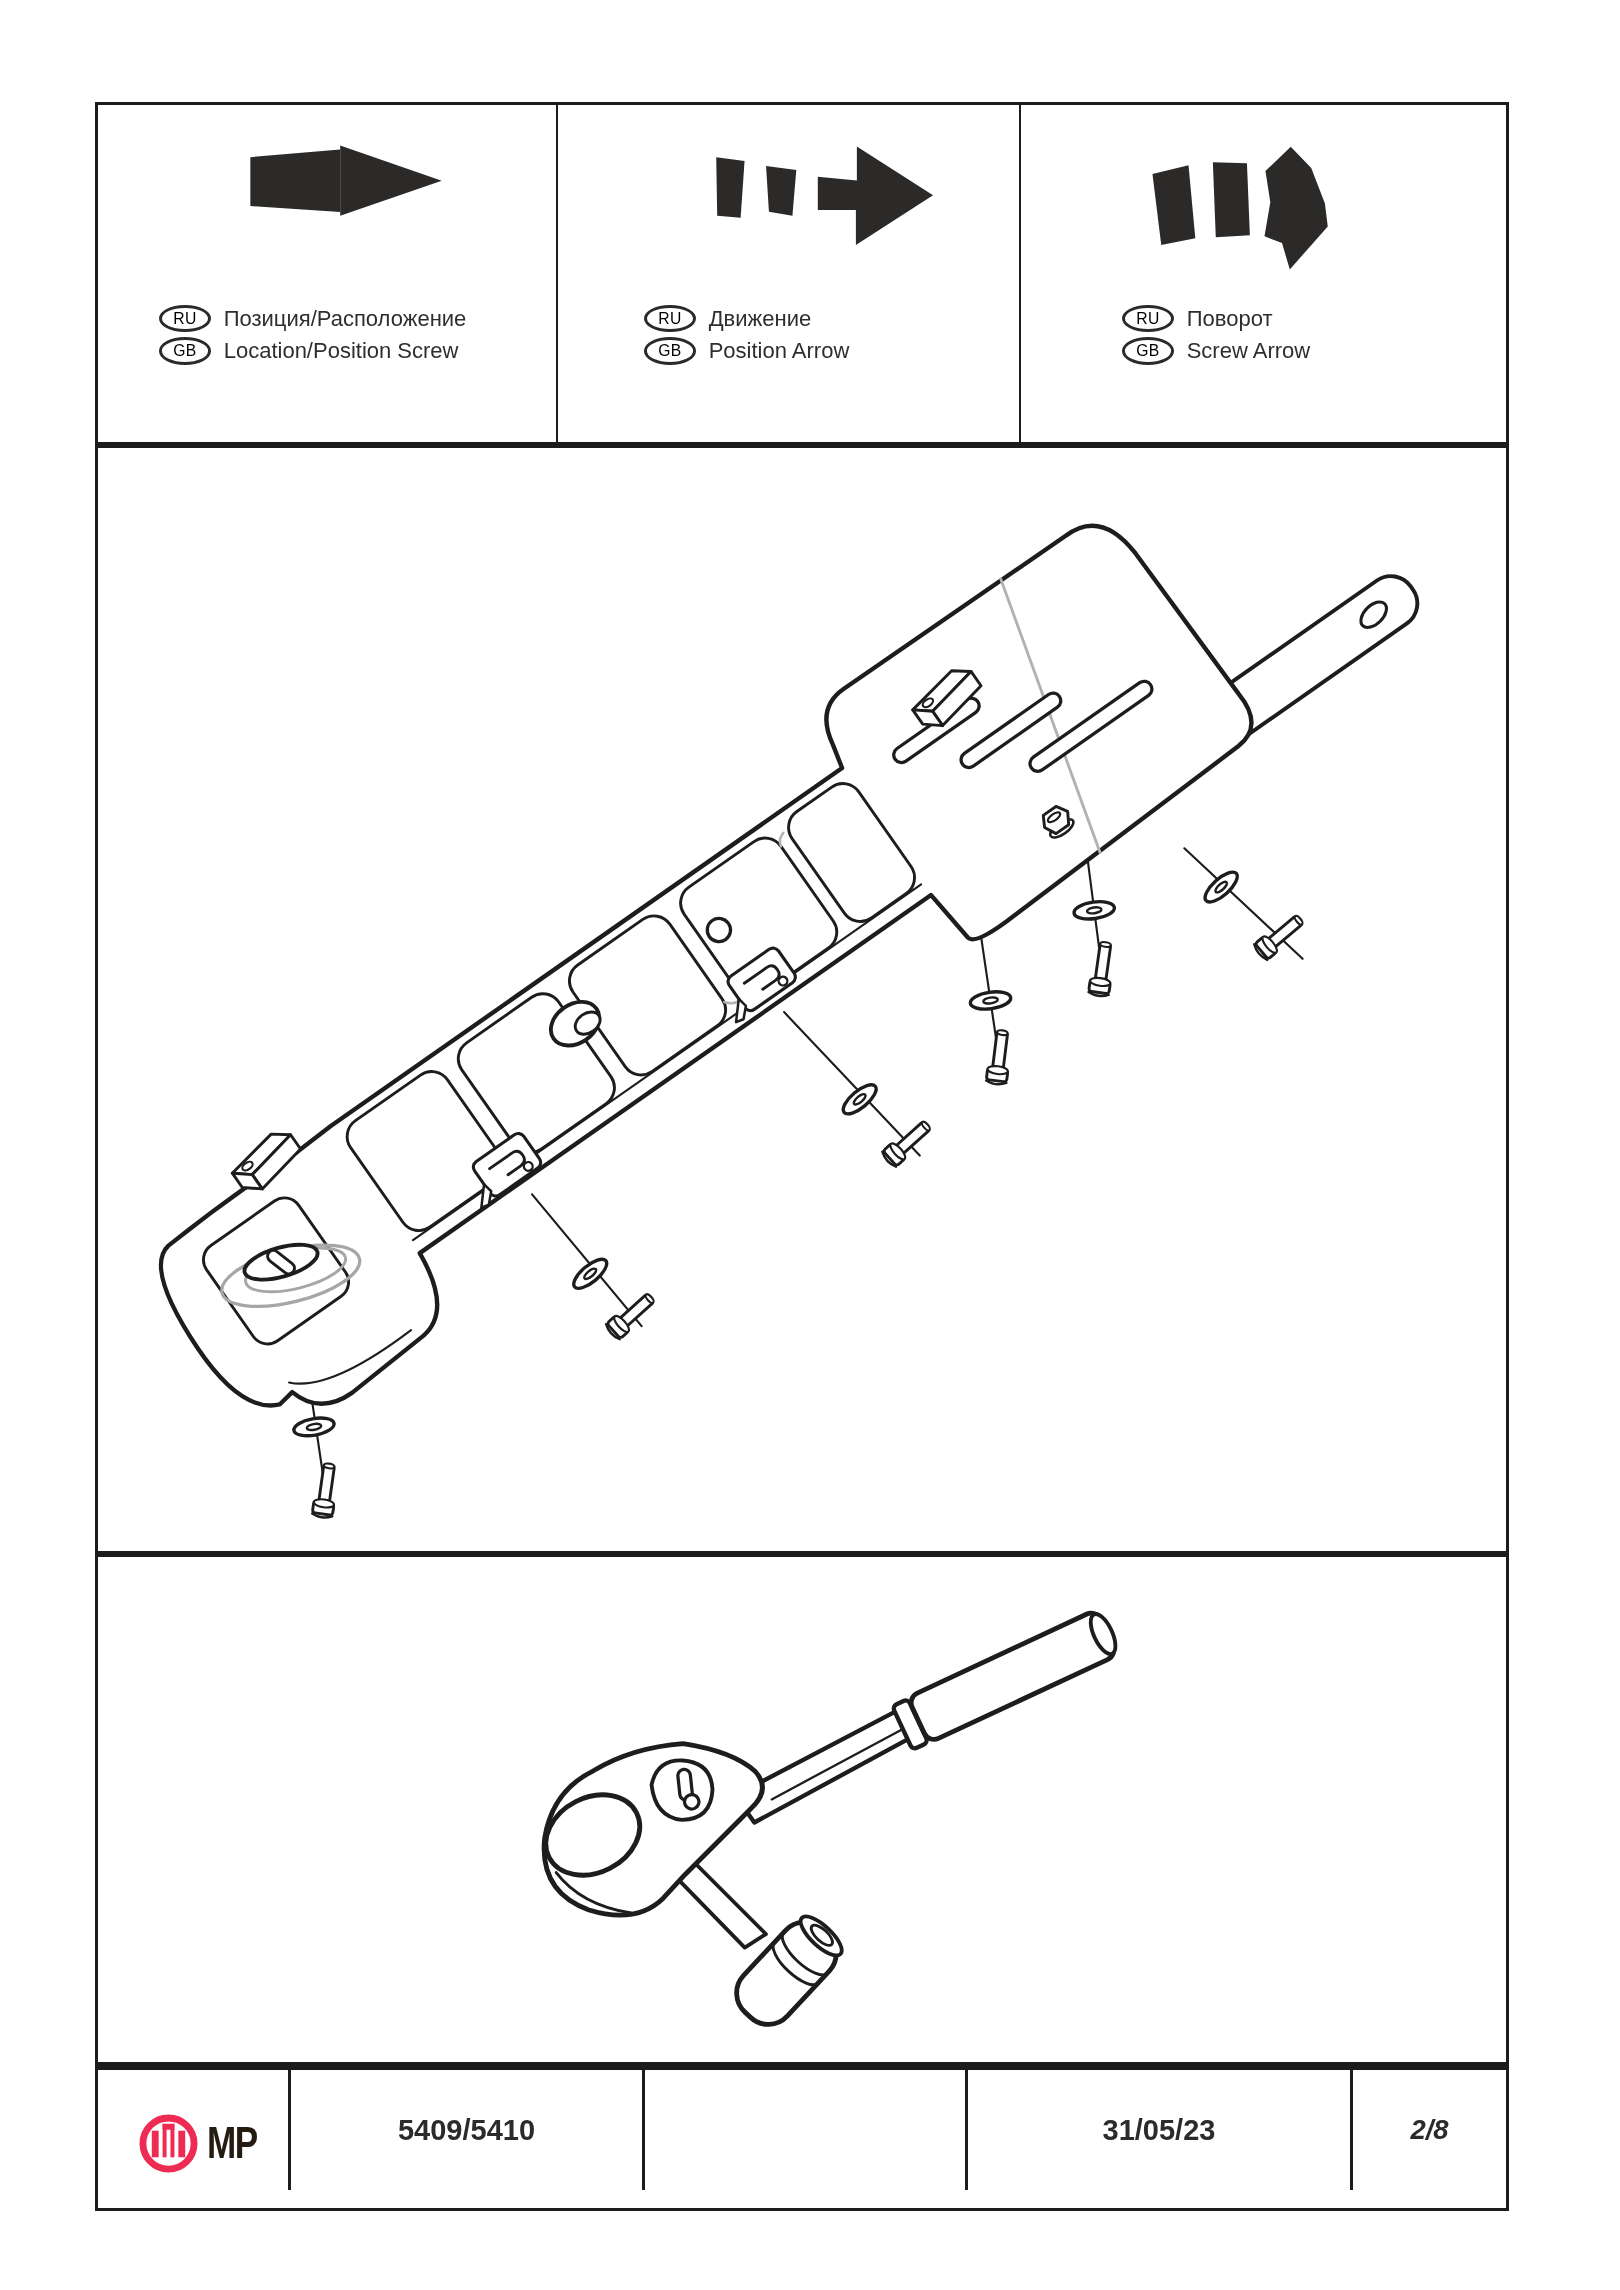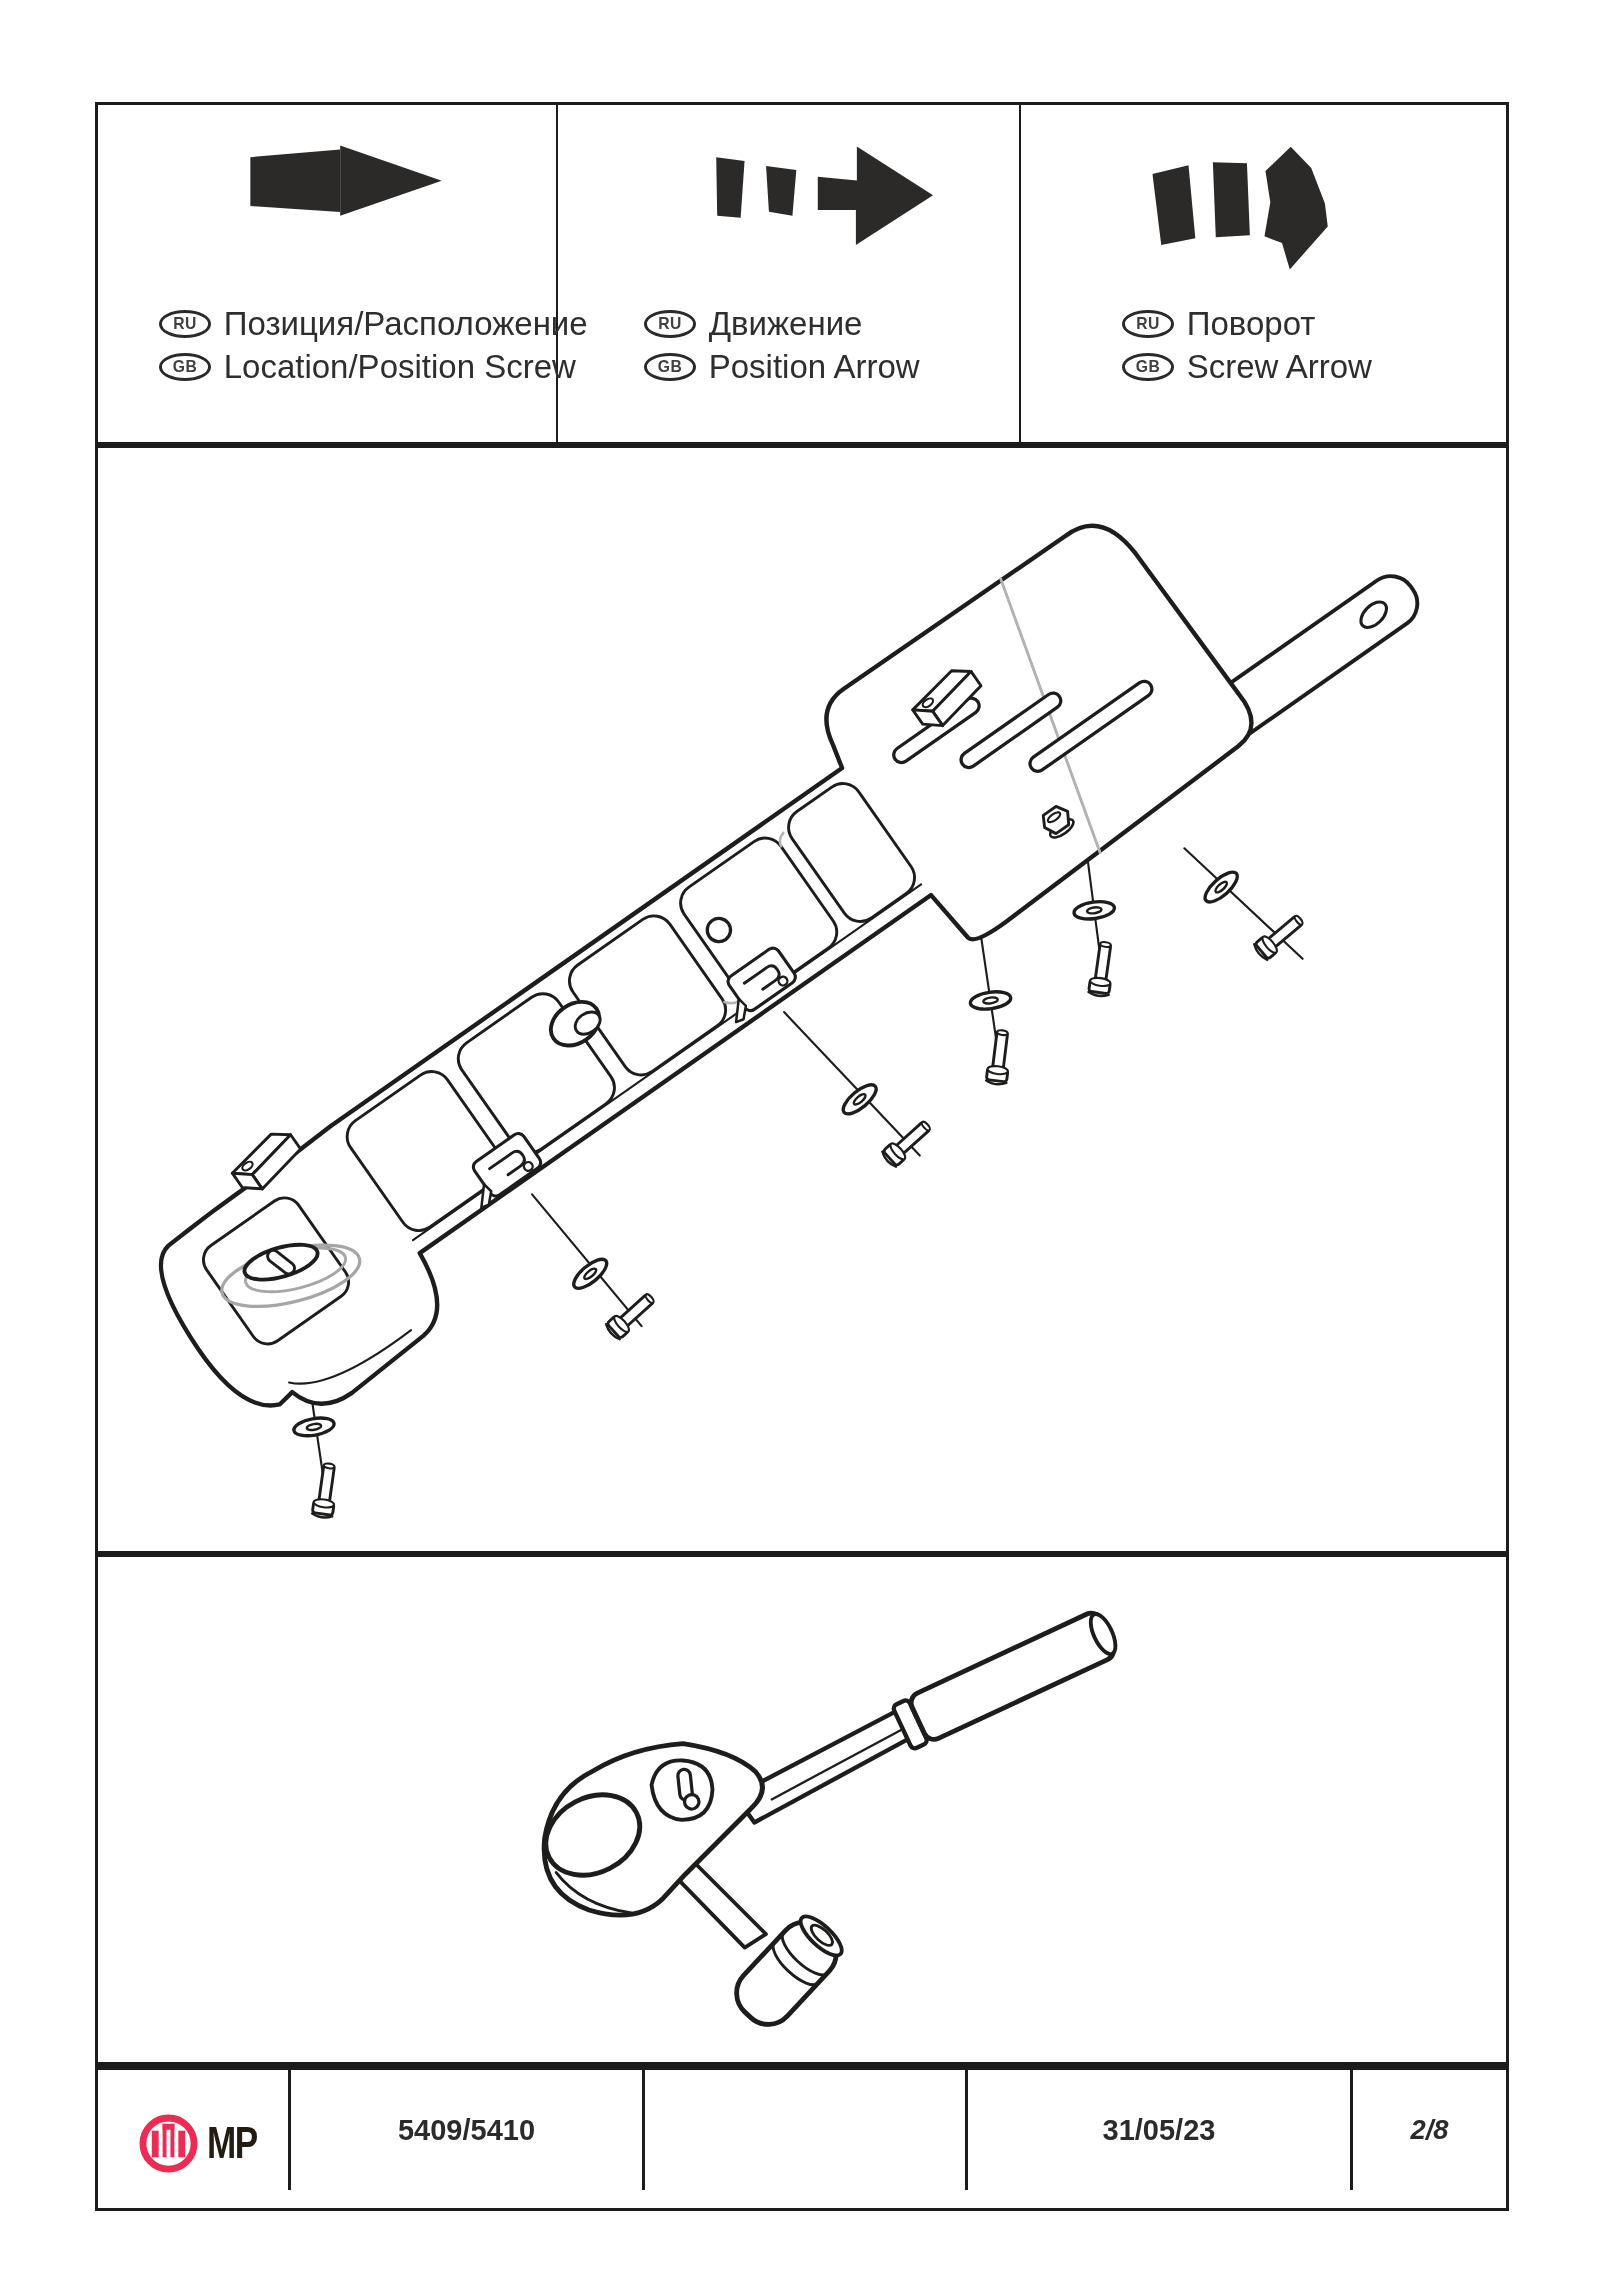--- a/index.html
+++ b/index.html
@@ -16,22 +16,22 @@
   .legend-panel.p2 { width:463px; border-right:2.9px solid #1c1c1c; }
   .legend-panel.p3 { flex:1; }
   .arrow-svg { position:absolute; left:0; top:0; width:100%; height:245px; }
   .legend-labels { position:absolute; left:0; top:200px; width:100%; }
   .legend-row { display:flex; align-items:center; margin-bottom:4.9px; }
   .p1 .legend-row { padding-left:61px; }
   .p2 .legend-row { padding-left:86px; }
   .p3 .legend-row { padding-left:101px; }
   .badge { flex:0 0 auto; width:52px; height:27.4px; border:3.4px solid #2a2a2a; border-radius:50%;
            display:flex; align-items:center; justify-content:center;
-           font-size:15.7px; font-weight:bold; color:#404040; letter-spacing:0.5px; }
-  .legend-text { margin-left:12.7px; font-size:33px; color:#2e2e2e; white-space:nowrap; }
+           font-size:15.7px; font-weight:normal; color:#000000; letter-spacing:0.5px; }
+  .legend-text { margin-left:12.7px; font-size:22px; color:#2e2e2e; white-space:nowrap; }
 
   
   .band-diagram { position:relative; width:100%; height:1109px; border-bottom:6.9px solid #1c1c1c; }
   .band-tool    { position:relative; width:100%; height:513px; border-bottom:8.8px solid #1c1c1c; }
   .band-diagram svg, .band-tool svg { position:absolute; left:0; top:0; width:100%; height:100%; }
 
   
   .band-footer { position:relative; width:100%; height:120px; display:flex; }
   .fcell { height:100%; display:flex; align-items:center; justify-content:center;
            border-right:3.4px solid #1c1c1c; font-weight:bold; font-size:29px; color:#2b2b2b; }

